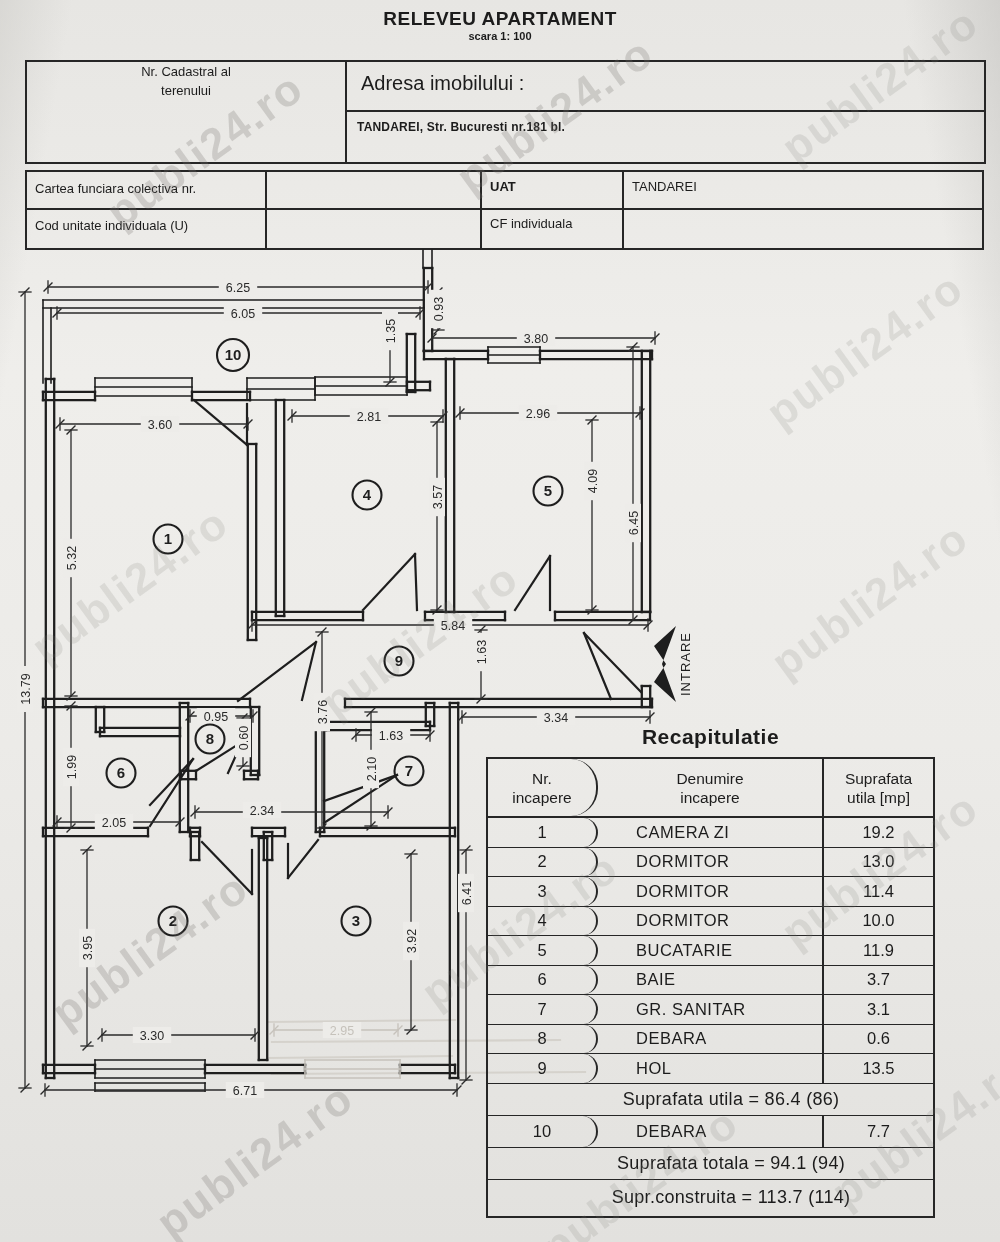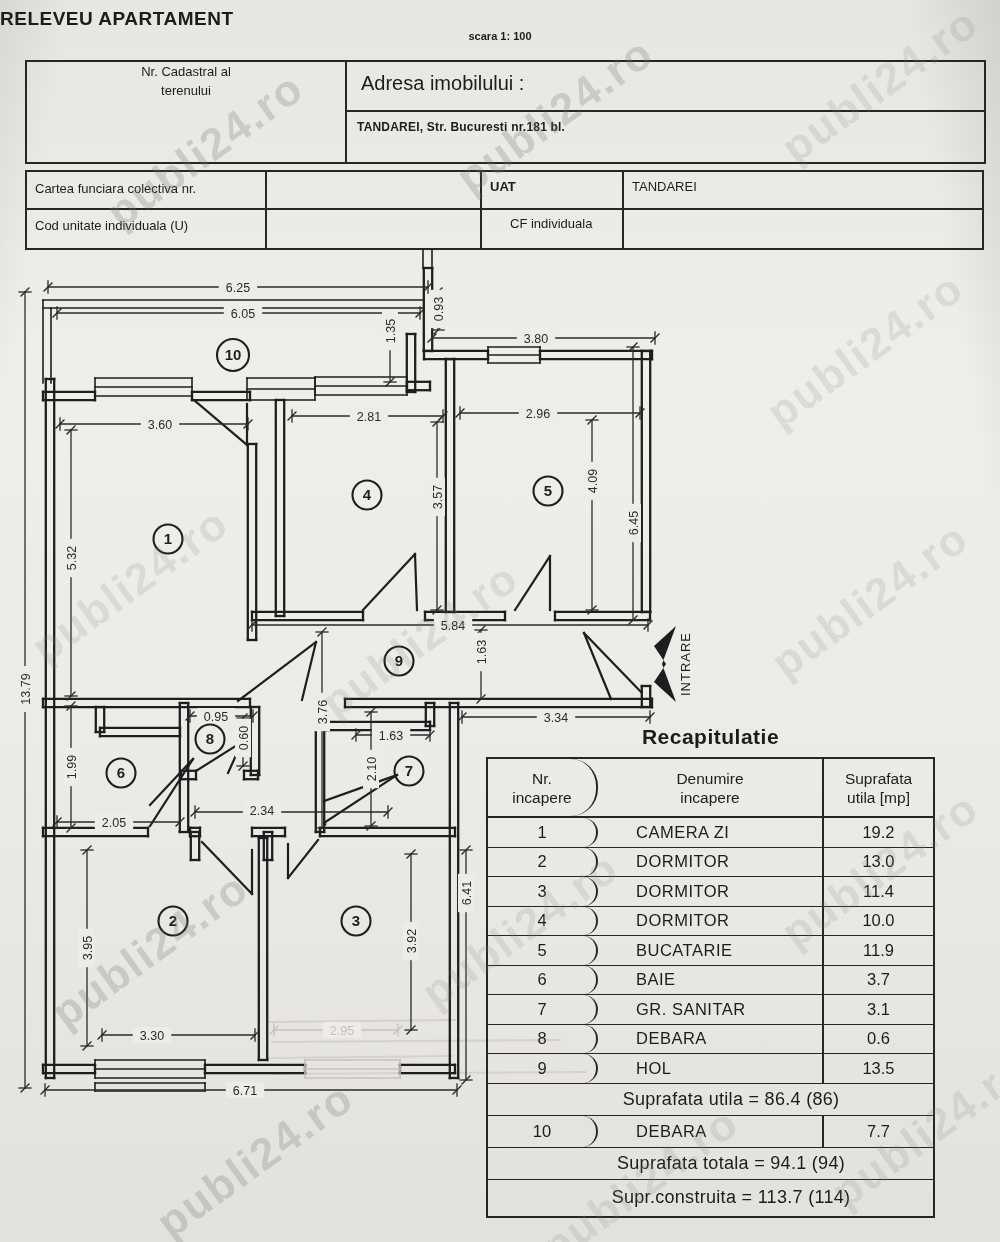--- a/index.html
+++ b/index.html
@@ -12,21 +12,21 @@
   }
   .page{
     position:relative;width:1000px;height:1242px;
     background:
       linear-gradient(100deg, rgba(205,204,200,.55) 0%, rgba(240,239,236,0) 6%),
       linear-gradient(260deg, rgba(196,195,192,.6) 0%, rgba(240,239,236,0) 8%),
       linear-gradient(180deg, #e7e6e3 0%, #efeeeb 30%, #ecebe8 60%, #e2e1de 100%);
   }
   .abs{position:absolute;}
   
-  .doc-title{left:0;top:8px;width:1000px;text-align:left;
+  .doc-title{left:0;top:8px;width:1000px;text-align:center;
     font-size:19px;font-weight:bold;letter-spacing:.5px;}
   .doc-scale{left:0;top:30px;width:1000px;text-align:center;
     font-size:11px;font-weight:bold;}
   
   .t1{left:25px;top:60px;width:957px;height:100px;border:2px solid #262626;}
   .t1 .colL{position:absolute;left:0;top:0;width:318px;height:100%;border-right:2px solid #262626;}
   .t1 .cadastral{position:absolute;left:0;top:0;width:318px;text-align:center;
     font-size:13px;line-height:19px;white-space:pre-line;}
   .t1 .adresa-label{position:absolute;left:334px;top:10px;font-size:20px;}
   .t1 .rowline{position:absolute;left:0;top:48px;width:100%;border-top:2px solid #262626;}
@@ -80,21 +80,21 @@
 
   <div class="abs t2">
     <div class="v1"></div>
     <div class="v2"></div>
     <div class="v3"></div>
     <div class="hmid"></div>
     <div class="cell" style="left:8px;top:9px;">Cartea funciara colectiva nr.</div>
     <div class="cell" style="left:463px;top:7px;font-weight:bold;">UAT</div>
     <div class="cell" style="left:605px;top:7px;">TANDAREI</div>
     <div class="cell" style="left:8px;top:46px;">Cod unitate individuala (U)</div>
-    <div class="cell" style="left:483px;top:44px;">CF individuala</div>
+    <div class="cell" style="left:463px;top:44px;">CF individuala</div>
   </div>
 
   <svg class="abs plan-svg" id="plan" width="1000" height="1242" viewBox="0 0 1000 1242">
       <line x1="268" y1="1022" x2="455" y2="1020" stroke="#d5d2cc" stroke-width="2.2" stroke-linecap="square"></line>
       <line x1="272" y1="1042" x2="560" y2="1040" stroke="#d5d2cc" stroke-width="2.2" stroke-linecap="square"></line>
       <line x1="268" y1="1058" x2="452" y2="1056" stroke="#d5d2cc" stroke-width="2.2" stroke-linecap="square"></line>
       <line x1="272" y1="1074" x2="585" y2="1072" stroke="#d5d2cc" stroke-width="2.2" stroke-linecap="square"></line>
       <line x1="43" y1="391.8" x2="95" y2="391.8" stroke="#1e1e1e" stroke-width="2.3" stroke-linecap="square"></line>
       <line x1="43" y1="400.2" x2="95" y2="400.2" stroke="#1e1e1e" stroke-width="2.3" stroke-linecap="square"></line>
       <line x1="43" y1="391.8" x2="43" y2="400.2" stroke="#1e1e1e" stroke-width="2.3" stroke-linecap="square"></line>

